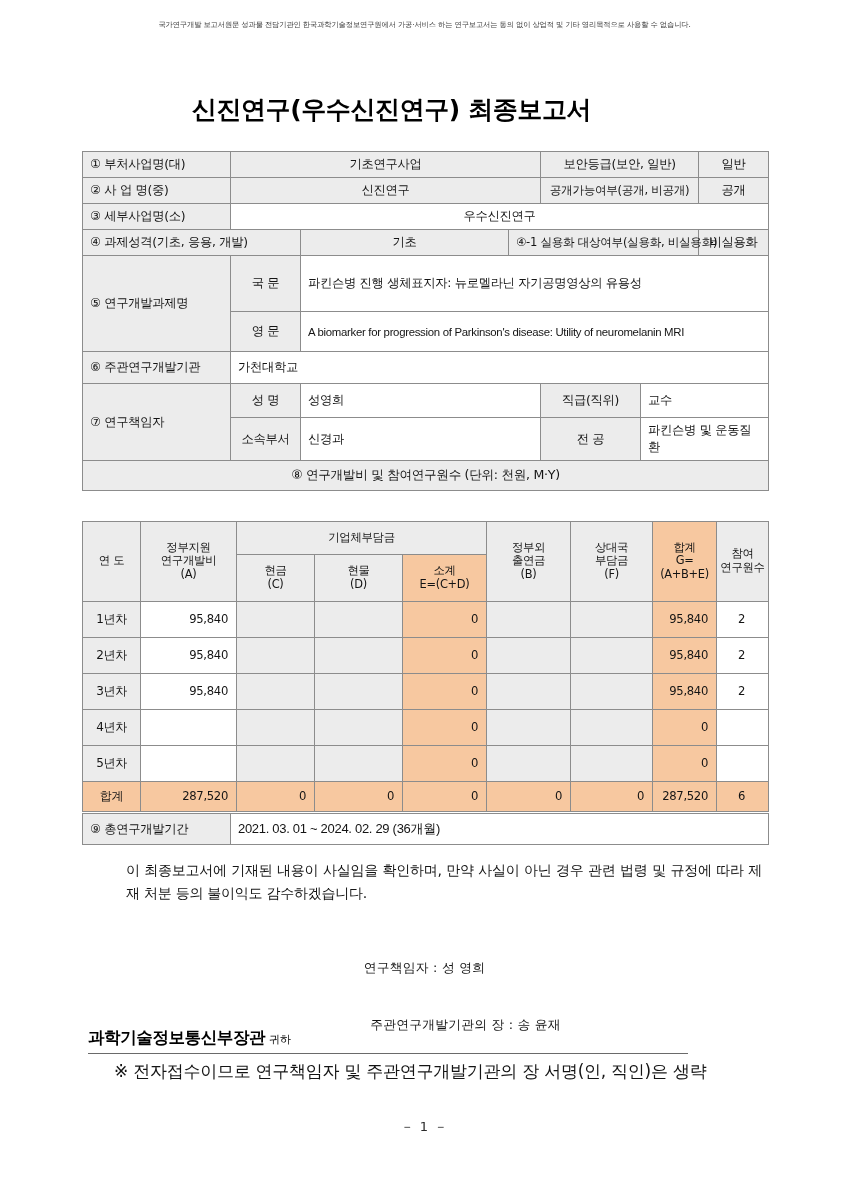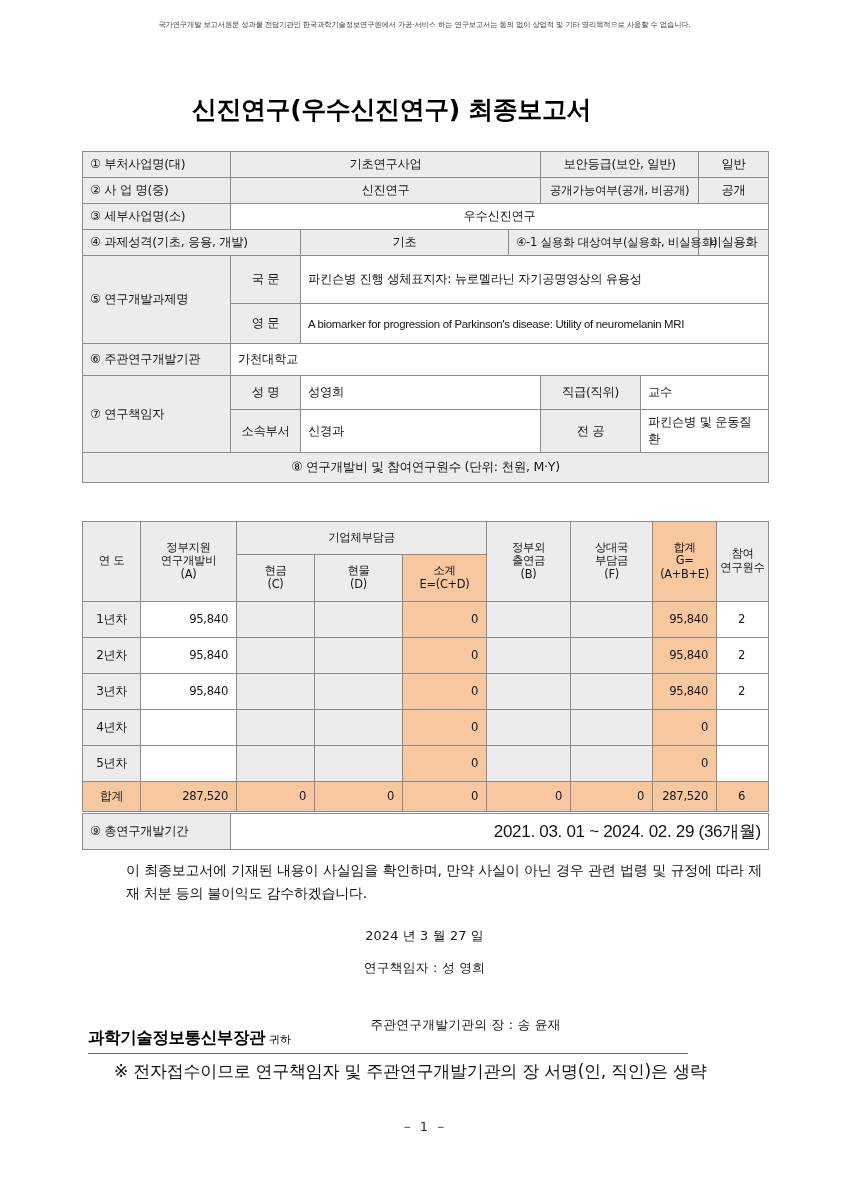--- a/index.html
+++ b/index.html
@@ -168,23 +168,23 @@
   .period-table td {
     border: 1px solid #8c8c8c;
     padding: 6px 7px;
     vertical-align: middle;
     letter-spacing: -0.3px;
     color: #141414;
     height: 30px;
     box-sizing: border-box;
   }
   .period-val {
-    text-align: right;
+    text-align: left;
     font-family: "Liberation Sans", sans-serif;
-    font-size: 17px;
+    font-size: 13px;
     letter-spacing: 0.2px;
     margin-left: 18px;
   }
 
   
   .statement {
     position: absolute;
     top: 859px;
     left: 126px;
     width: 636px;
@@ -295,21 +295,21 @@
       <tr>
         <td class="lbl lft" colspan="2">④ 과제성격(기초, 응용, 개발)</td>
         <td class="lbl ctr" style="width:88px">기초</td>
         <td class="lbl ctr nowrap" colspan="3" style="font-size:11.6px">④-1 실용화 대상여부(실용화, 비실용화)</td>
         <td class="lbl ctr">비실용화</td>
       </tr>
 
       <tr>
         <td class="lbl lft" rowspan="2">⑤ 연구개발과제명</td>
         <td class="sub-lbl">국  문</td>
-        <td class="lft" colspan="5" style="height:48px">파킨슨병 진행 생체표지자: 뉴로멜라닌 자기공명영상의 유용성</td>
+        <td class="lft" colspan="5" style="height:56px">파킨슨병 진행 생체표지자: 뉴로멜라닌 자기공명영상의 유용성</td>
       </tr>
 
       <tr>
         <td class="sub-lbl">영  문</td>
         <td class="lft eng" colspan="5" style="height:40px">A biomarker for progression of Parkinson's disease: Utility of neuromelanin MRI</td>
       </tr>
 
       <tr>
         <td class="lbl lft">⑥ 주관연구개발기관</td>
         <td class="lft" colspan="6" style="height:32px">가천대학교</td>
@@ -471,21 +471,20 @@
     <tbody>
       <tr>
         <td class="lbl lft">⑨ 총연구개발기간</td>
         <td class="period-val">2021. 03. 01 ~ 2024. 02. 29 (36개월)</td>
       </tr>
     </tbody>
   </table>
 
   <div class="statement">이 최종보고서에 기재된 내용이 사실임을 확인하며, 만약 사실이 아닌 경우 관련 법령 및 규정에 따라 제재 처분 등의 불이익도 감수하겠습니다.</div>
 
-  <div class="sig sig-date">2024 년   3 월   27 일</div>
   <div class="sig sig-pi">연구책임자 : 성 영희</div>
   <div class="sig sig-org">주관연구개발기관의 장 :  송 윤재</div>
 
   <div class="ministry">
     <span>과학기술정보통신부장관</span><span class="suffix">귀하</span>
   </div>
 
   <div class="note">※ 전자접수이므로 연구책임자 및 주관연구개발기관의 장 서명(인, 직인)은 생략</div>
 
   <div class="page-num">－ 1 －</div>

